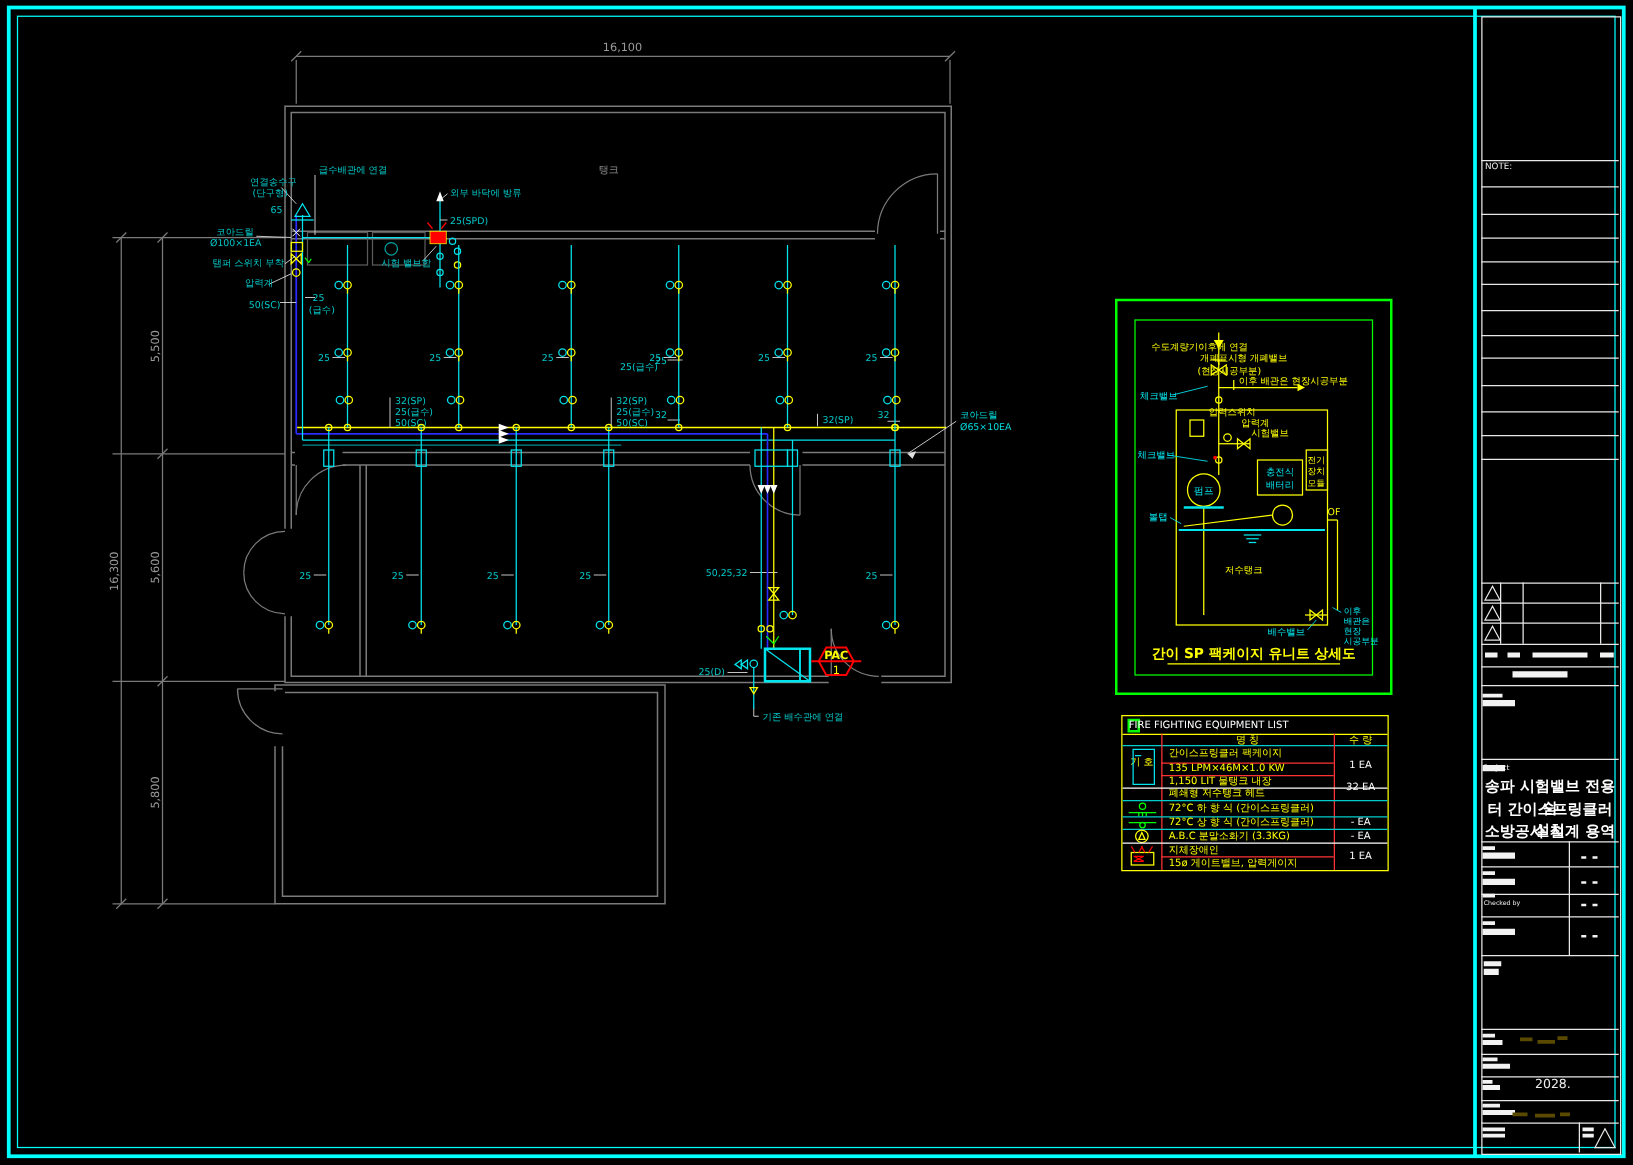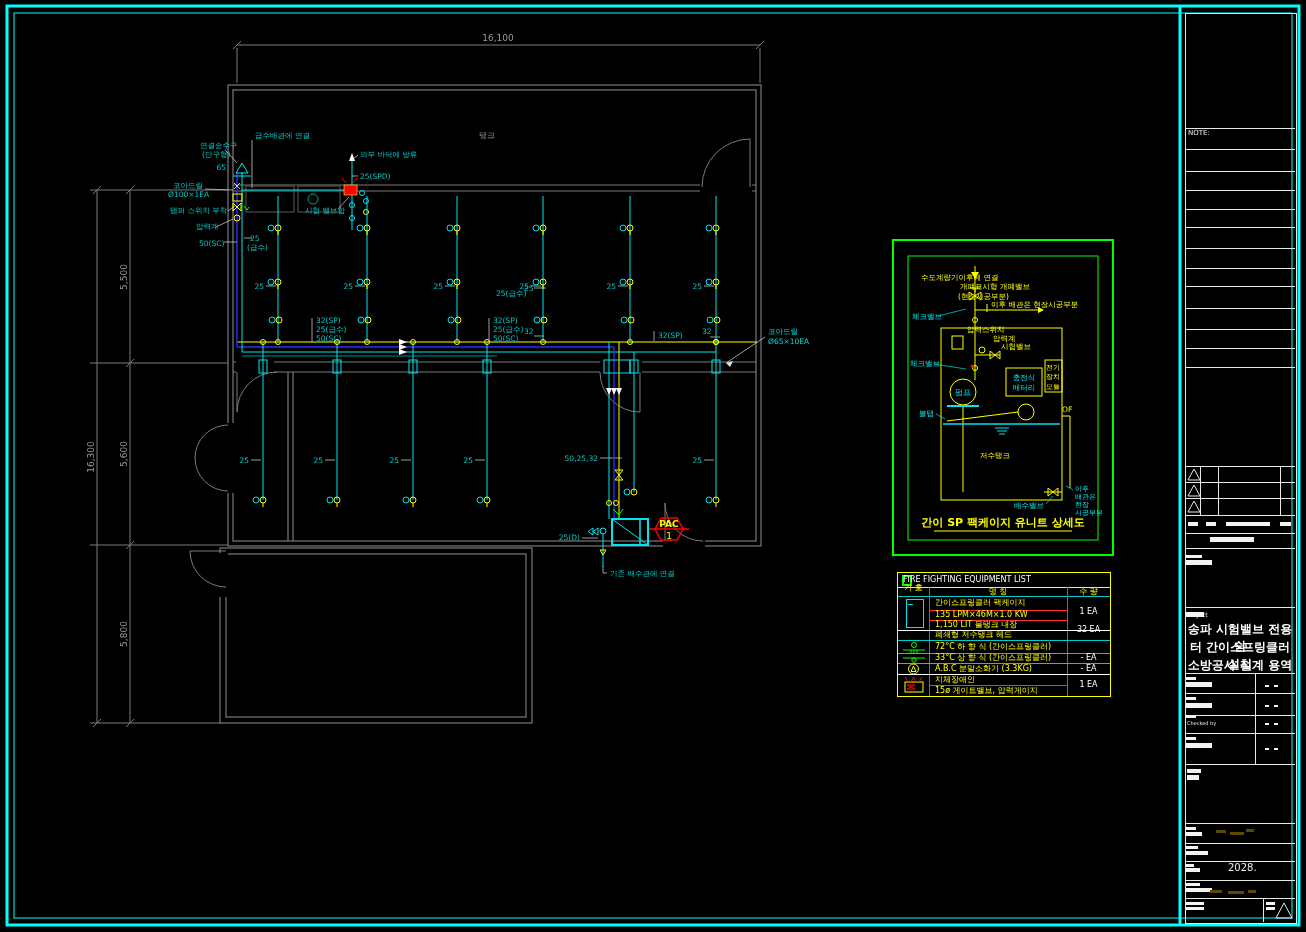--- a/index.html
+++ b/index.html
@@ -428,21 +428,21 @@
     <line x1="934" y1="531" x2="1072" y2="531" stroke="#FFFF00"></line>
   </g>
 </svg>
 
 <div id="equip-table">
   <div class="et-cell" style="left:4px;top:2px;width:10px;height:10px">
     <span style="display:inline-block;width:7px;height:7px;border:2px solid #00FF00"></span>
   </div>
   <div class="et-cell et-w" style="left:5px;top:0;height:14px">FIRE FIGHTING EQUIPMENT LIST</div>
   <div class="et-hl" style="top:14px;background:#FFFF00"></div>
-  <div class="et-cell et-c" style="left:0;top:10px;width:31px;height:9px">기 호</div>
+  <div class="et-cell et-c" style="left:0;top:32px;width:31px;height:9px">기 호</div>
   <div class="et-cell et-c" style="left:31px;top:14px;width:138px;height:9px">명            칭</div>
   <div class="et-cell et-c" style="left:169px;top:14px;width:43px;height:9px">수  량</div>
   <div class="et-hl" style="top:23px;background:#00CCCC"></div>
   <div class="et-vl" style="left:31px;top:14px;height:109px"></div>
   <div class="et-vl" style="left:169px;top:14px;height:109px"></div>
 
   <div class="abs" style="left:8px;top:26px;width:16px;height:27px;border:1.5px solid #00E5EE">
     <span style="position:absolute;left:1px;top:1px;width:5px;height:3px;border-bottom:1px solid #00E5EE"></span>
   </div>
   <div class="et-cell" style="left:37px;top:23px;height:14px">간이스프링클러 팩케이지</div>
@@ -464,21 +464,21 @@
         <line x1="16" y1="9" x2="16" y2="12" stroke="#00FF00"></line>
   </svg>
   <div class="et-cell" style="left:37px;top:67px;height:13px">72°C 하 향 식 (간이스프링클러)</div>
   <div class="et-cell et-c et-w" style="left:169px;top:50px;width:43px;height:13px">32 EA</div>
   <div class="et-hl" style="top:80px;background:#00CCCC"></div>
 
   <svg class="abs" style="left:3px;top:81px" width="26" height="9">
     <line x1="2" y1="4" x2="24" y2="4" stroke="#00FF00"></line>
         <circle cx="13" cy="6" r="2.2" fill="none" stroke="#00FF00"></circle>
   </svg>
-  <div class="et-cell" style="left:37px;top:80px;height:10px">33°C 상 향 식 (간이스프링클러)</div>
+  <div class="et-cell" style="left:37px;top:80px;height:10px">72°C 상 향 식 (간이스프링클러)</div>
   <div class="et-cell et-c et-w" style="left:169px;top:80px;width:43px;height:10px">- EA</div>
   <div class="et-hl" style="top:90px;background:#00CCCC"></div>
 
   <svg class="abs" style="left:8px;top:90px" width="15" height="12">
     <circle cx="7.5" cy="6" r="5" fill="none" stroke="#FFFF00"></circle>
         <polygon points="7.5,3 5,8.5 10,8.5" fill="none" stroke="#FFFF00"></polygon>
   </svg>
   <div class="et-cell" style="left:37px;top:90px;height:11px">A.B.C 분말소화기 (3.3KG)</div>
   <div class="et-cell et-c et-w" style="left:169px;top:90px;width:43px;height:11px">- EA</div>
   <div class="et-hl" style="top:101px;background:#FFFFFF"></div>

